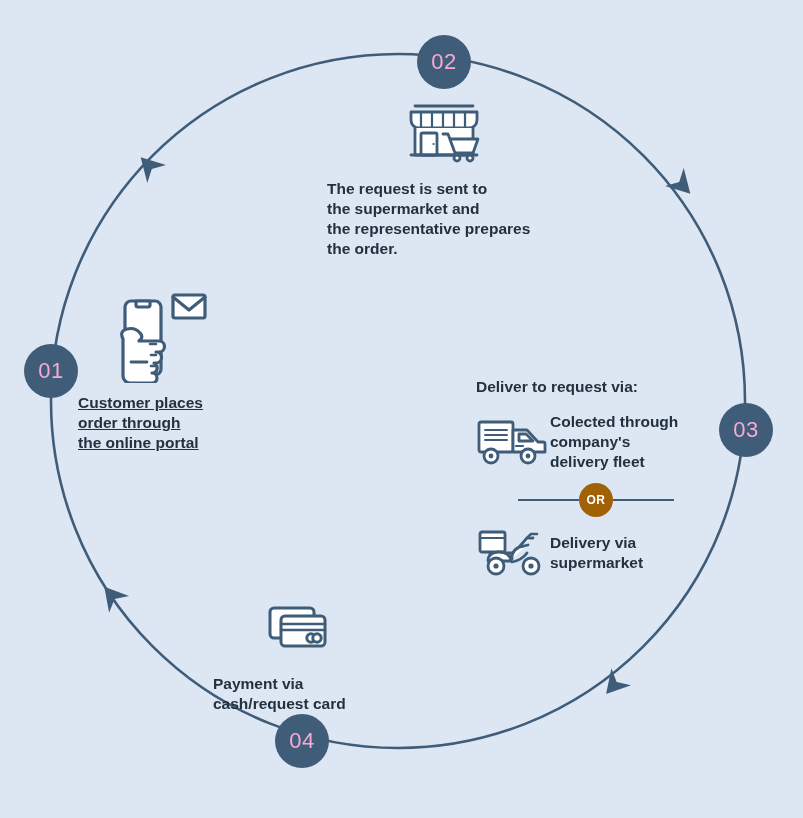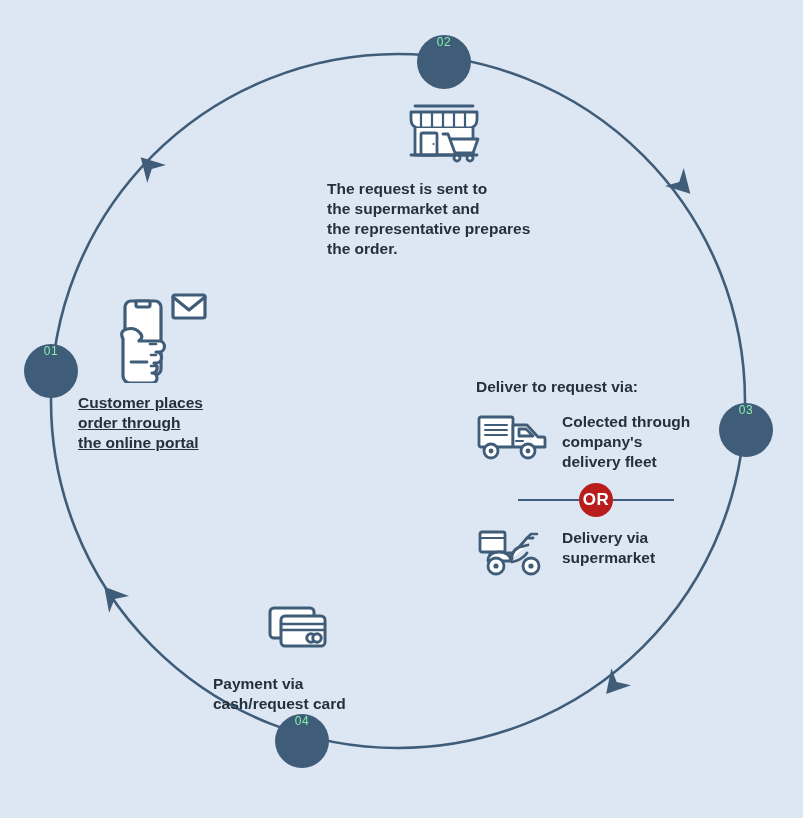--- a/index.html
+++ b/index.html
@@ -25,25 +25,25 @@
     left: 0; top: 0;
     width: 803px;
     height: 818px;
   }
   .node {
     position: absolute;
     width: 54px;
     height: 54px;
     border-radius: 50%;
     background: #3f5c78;
-    color: #86efac;
-    display: flex;
-    align-items: flex-start;
+    color: #f9a8d4;
+    display: flex;
+    align-items: center;
     justify-content: center;
-    font-size: 12px;
+    font-size: 22px;
     letter-spacing: 0.5px;
     font-weight: 400;
     z-index: 5;
   }
   #node-01 { left: 24px;  top: 344px; }
   #node-02 { left: 417px; top: 35px;  }
   #node-03 { left: 719px; top: 403px; }
   #node-04 { left: 275px; top: 714px; }
 
   .step {
@@ -76,22 +76,22 @@
   
   #step-03 { left: 476px; top: 378px; width: 250px; }
   .deliver-heading {
     font-size: 15.5px;
     font-weight: 700;
     color: #23303d;
     margin-bottom: 16px;
   }
   .delivery-option {
     display: flex;
-    align-items: flex-start;
-    gap: 14px;
+    align-items: center;
+    gap: 2px;
   }
   .delivery-option .opt-label {
     font-size: 15.5px;
     line-height: 20px;
     font-weight: 700;
     color: #23303d;
   }
   .or-divider {
     position: relative;
     display: flex;
@@ -102,23 +102,23 @@
   }
   .or-line {
     flex: 1;
     height: 1.6px;
     background: #3f5c78;
   }
   .or-badge {
     width: 34px;
     height: 34px;
     border-radius: 50%;
-    background: #b91c1c;
+    background: #a16207;
     color: #ffffff;
-    font-size: 17px;
+    font-size: 12px;
     font-weight: 700;
     display: flex;
     align-items: center;
     justify-content: center;
     letter-spacing: 0.5px;
     flex: none;
   }
 
   
   #step-04 { left: 213px; top: 598px; width: 172px; }

